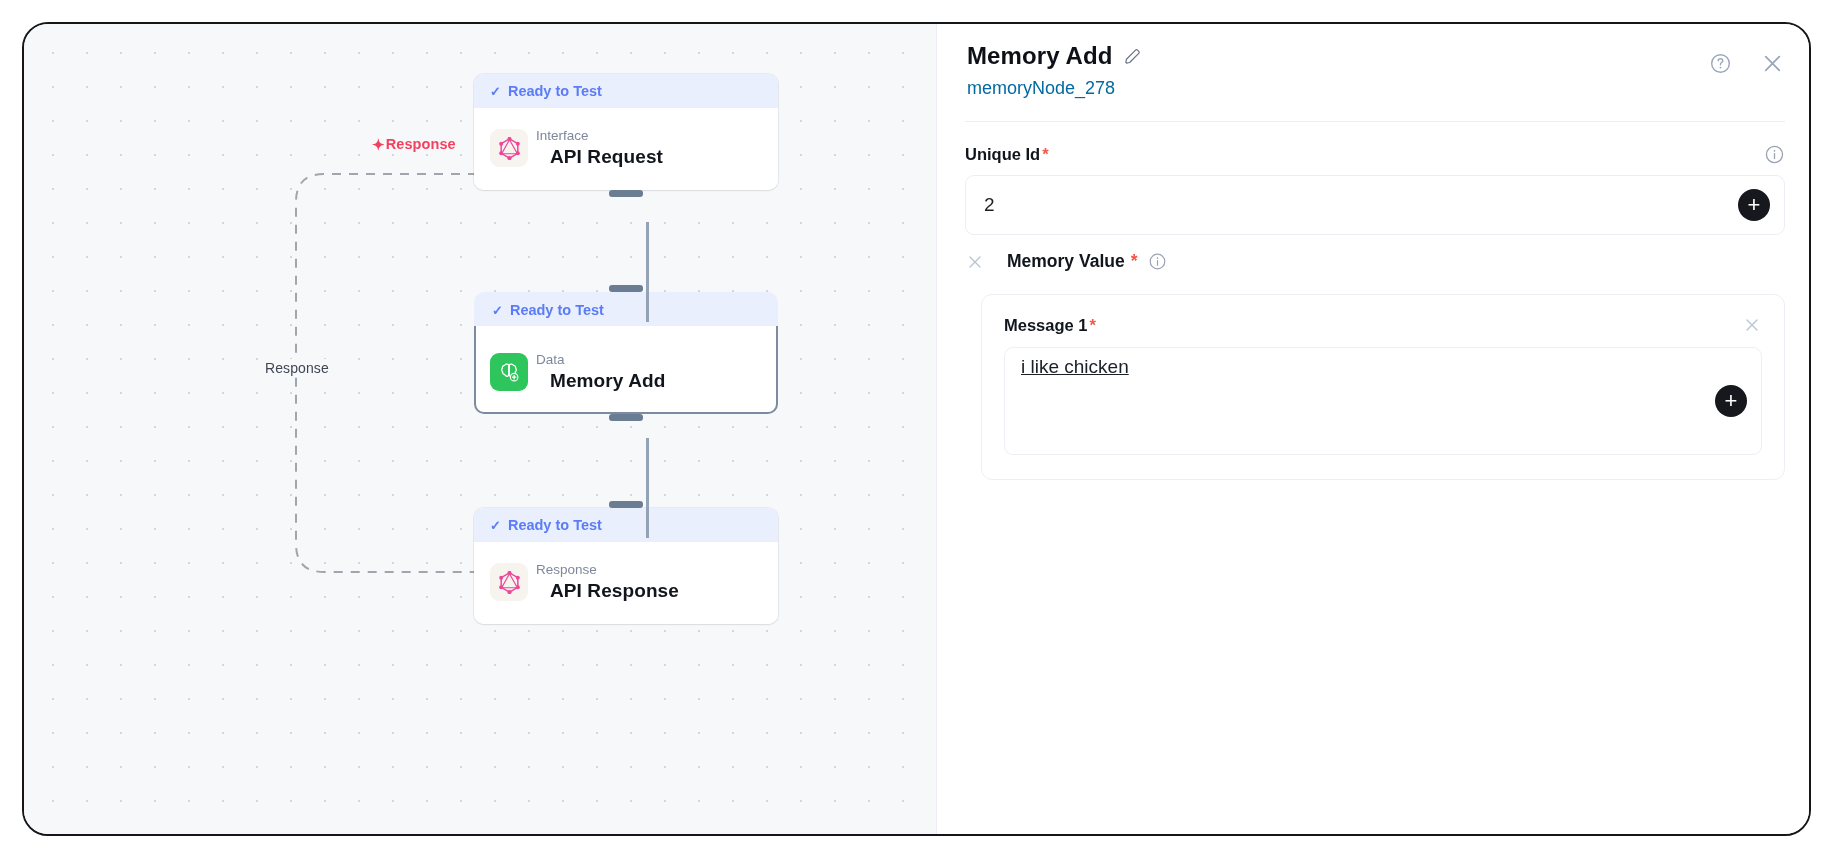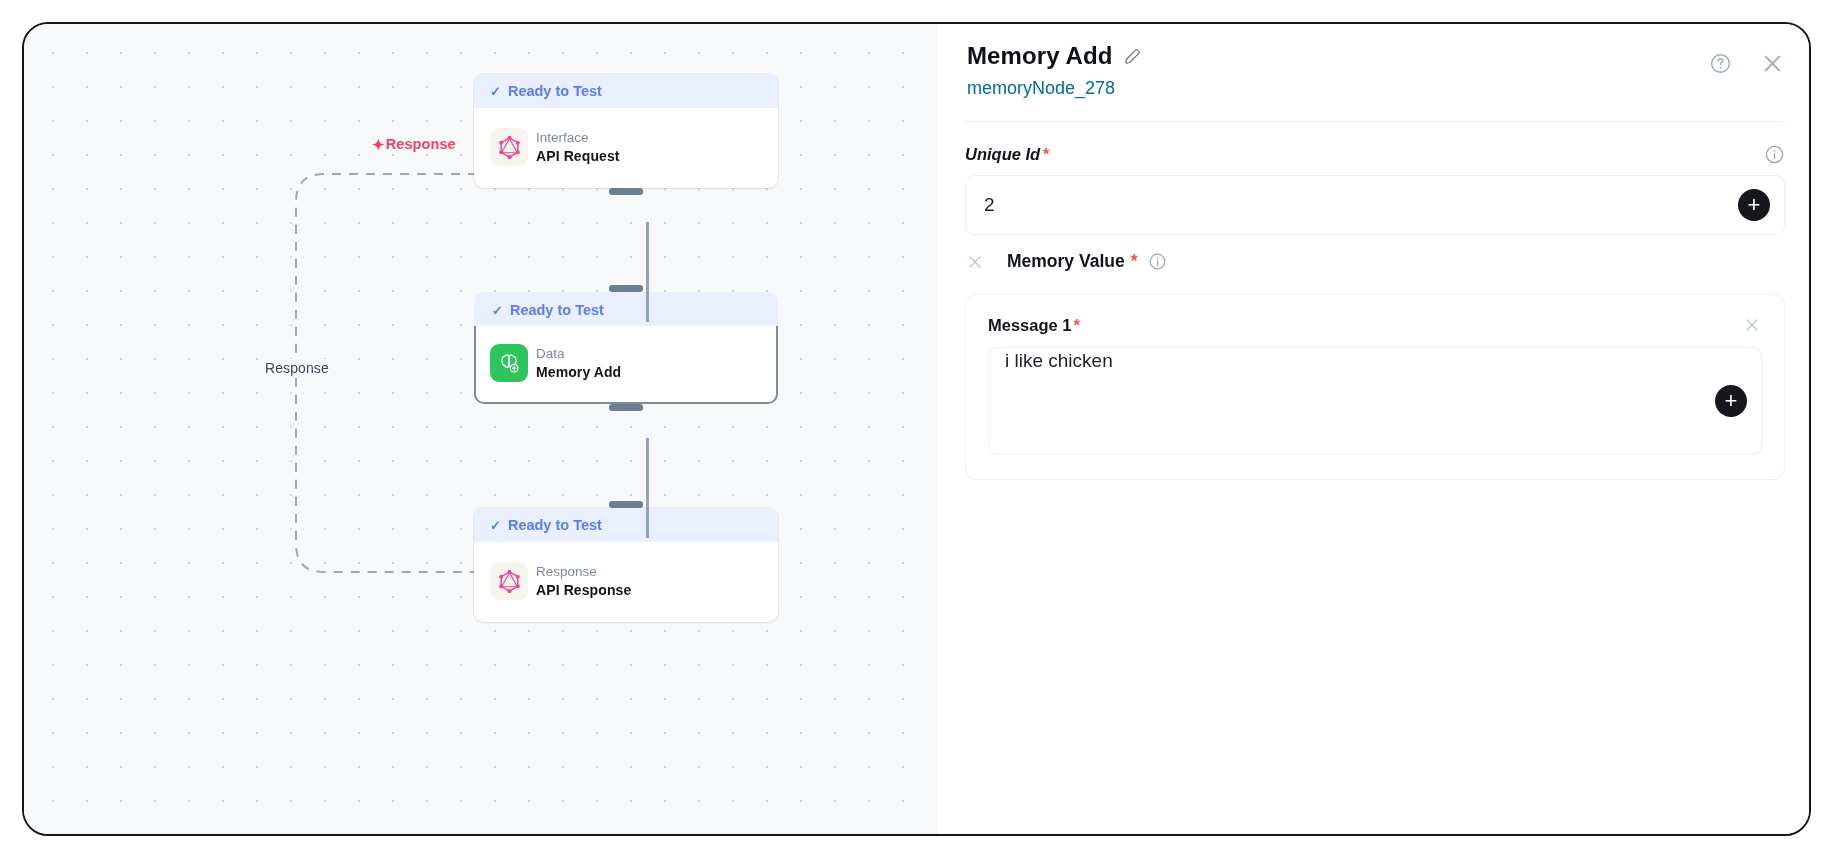--- a/index.html
+++ b/index.html
@@ -92,35 +92,36 @@
     flex: 0 0 auto;
   }
   .node-icon.interface, .node-icon.response { background: #f7f3ef; }
   .node-icon.data { background: #2ec65c; }
   .node-text .kind {
     font-size: 13.5px;
     color: #7e879b;
     margin-bottom: 3px;
   }
   .node-text .title {
-    font-size: 14px;
+    font-size: 19px;
     font-weight: 700;
     color: #11151c;
     letter-spacing: .1px;
+    margin-left: 14px;
   }
 
   
   #node-memory-add {
     box-shadow: none;
   }
   #node-memory-add .node-body {
     border: 2px solid #7d8aa0;
     border-top: none;
     border-radius: 0 0 10px 10px;
-    padding: 18px 14px 20px 14px;
+    padding: 26px 14px 20px 14px;
     position: relative;
   }
   #node-memory-add .node-body::after{
     content:""; position:absolute; right:-2px; top:-2px;
     width:22px; height:22px; background:#f7f8fa;
     border-left:2px solid #7d8aa0; border-bottom:2px solid #7d8aa0;
     transform: rotate(0deg);
     clip-path: polygon(100% 0, 0 100%, 100% 100%);
     display:none;
   }
@@ -180,21 +181,21 @@
   }
 
   .panel-body { padding: 0 28px; }
 
   .field-block { margin-top: 22px; position: relative; }
   .field-label-row {
     display: flex; align-items: center; justify-content: space-between;
     margin-bottom: 10px;
   }
   .field-label {
-    font-size: 16.5px; font-weight: 700; color: #11151c; font-style: italic;
+    font-size: 16.5px; font-weight: 700; color: #11151c;
   }
   .req { color: #f2584a; font-weight: 700; margin-left: 2px; }
   .info-icon { color: #9aa3b2; display: flex; align-items: center; }
 
   .field-input {
     position: relative;
     height: 60px;
     border: 1px solid #eaedf2;
     border-radius: 9px;
     background: #fff;
@@ -224,34 +225,36 @@
   }
   .x-btn { color: #b8c4d4; display: flex; cursor: pointer; }
   .section-title { font-size: 17.5px; font-weight: 700; color: #11151c; display:flex; align-items:center; gap:4px; }
 
   .message-card {
     margin-top: 22px;
     border: 1px solid #eceff3;
     border-radius: 11px;
     padding: 20px 22px 24px 22px;
     position: relative;
+    margin-left: 16px;
   }
   .message-head {
     display: flex; align-items: center; justify-content: space-between;
     margin-bottom: 12px;
   }
   .message-label { font-size: 16.5px; font-weight: 700; color: #11151c; }
   .message-area {
     position: relative;
     min-height: 108px;
     border: 1px solid #eceff3;
     border-radius: 9px;
-    padding: 2px 62px 14px 16px;
+    padding: 8px 62px 14px 16px;
     font-size: 19px;
     color: #1b2027;
+    text-decoration: underline;
   }
   .add-message-btn {
     margin-top: 22px;
     height: 56px;
     border: 1px solid #eceff3;
     border-radius: 10px;
     display: flex; align-items: center; justify-content: center;
     font-size: 17px; font-weight: 600;
     color: #8ea0bb;
     cursor: pointer;

